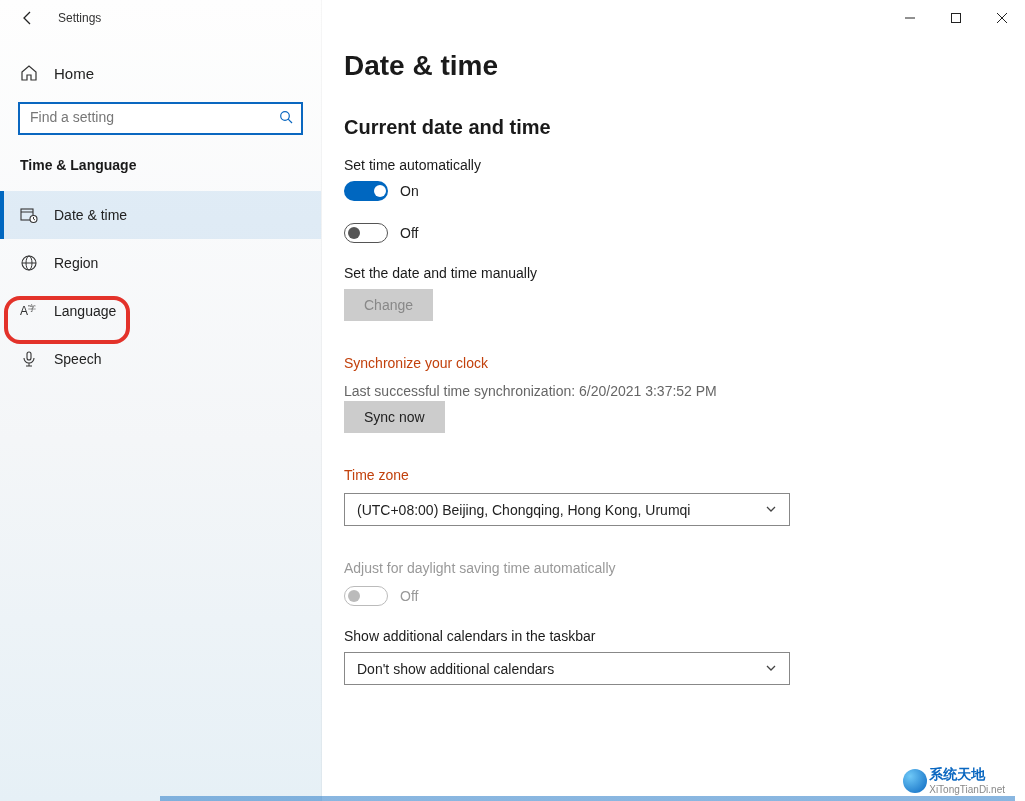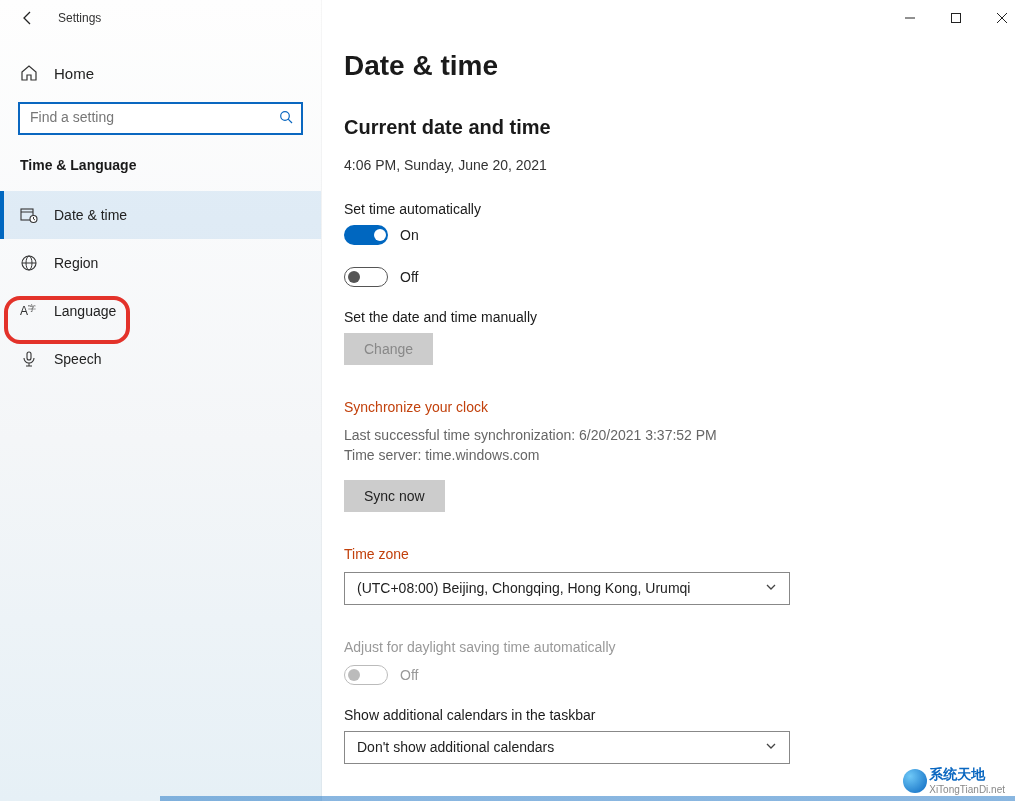--- a/index.html
+++ b/index.html
@@ -148,21 +148,20 @@
       <span>Speech</span>
     </div>
 
     <div class="highlight-circle"></div>
   </div>
 
   <div class="content">
     <h1 class="page-title">Date &amp; time</h1>
 
     <h2 class="subhead">Current date and time</h2>
-    <div class="current-time">4:06 PM, Sunday, June 20, 2021</div>
 
     <div class="setting-label">Set time automatically</div>
     <div class="toggle-row">
       <div class="toggle on">
           <div class="knob"></div>
         </div>
       <span class="toggle-text">On</span>
     </div>
 
     <div class="toggle-row">
@@ -170,21 +169,20 @@
           <div class="knob"></div>
         </div>
       <span class="toggle-text">Off</span>
     </div>
 
     <div class="setting-label">Set the date and time manually</div>
     <button class="btn disabled">Change</button>
 
     <div class="group-title">Synchronize your clock</div>
     <div class="info-line">Last successful time synchronization: 6/20/2021 3:37:52 PM</div>
-    <div class="info-line" style="margin-bottom:14px">Time server: time.windows.com</div>
     <button class="btn" style="background:#ccc;color:#222">Sync now</button>
 
     <div class="group-title">Time zone</div>
     <div class="select-box">
       <span>(UTC+08:00) Beijing, Chongqing, Hong Kong, Urumqi</span>
       <span><svg width="12" height="12" viewBox="0 0 12 12">
             <path d="M2 4 L6 8 L10 4" stroke="#444" stroke-width="1.3" fill="none"></path>
           </svg></span>
     </div>
 

